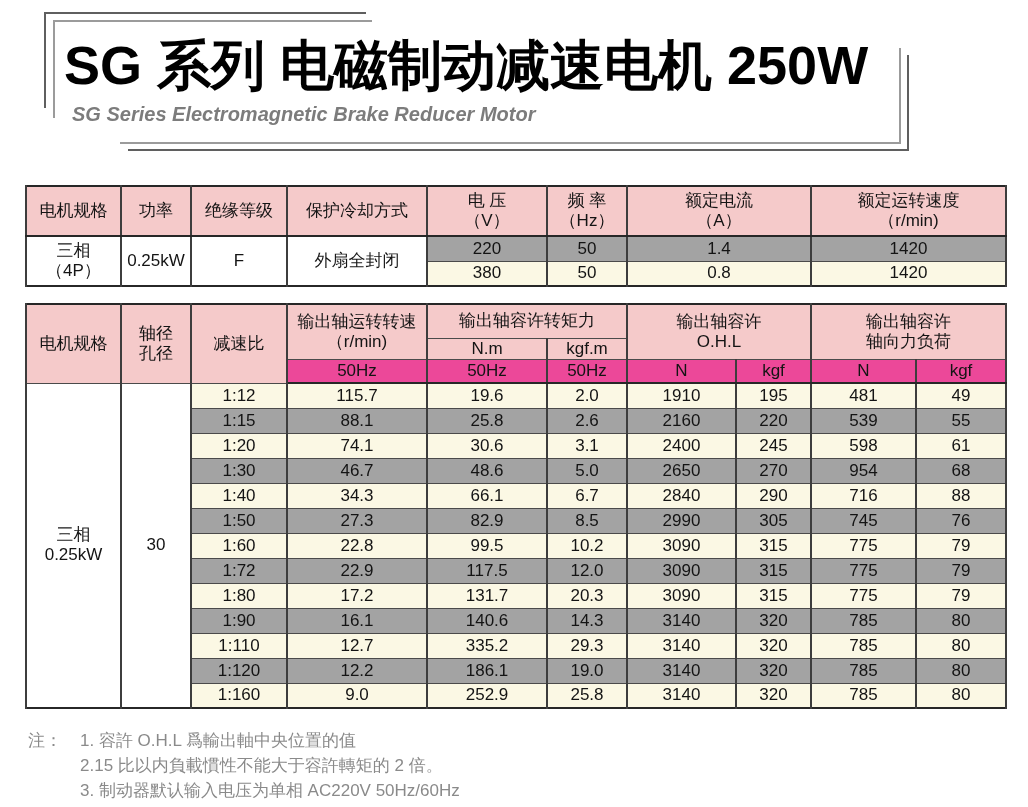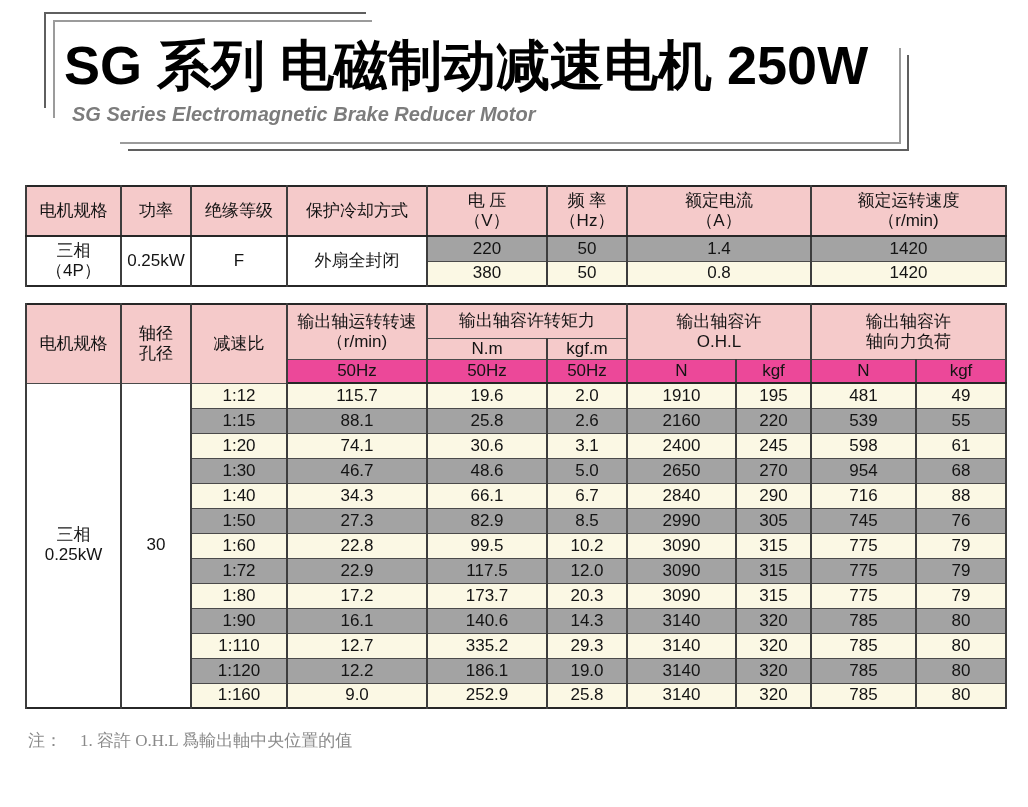--- a/index.html
+++ b/index.html
@@ -48,21 +48,21 @@
   .perf thead tr.h3{height:24px;}
   .perf tbody tr{height:25px;}
   .perf thead tr.h3 th{border-bottom:2px solid #272727;}
   .row-blue td{background:#a3a3a3;}
   .row-cream td{background:#fbf8e4;}
   .row-blue td.bg-white,.row-cream td.bg-white{background:#ffffff;}
   
   .notes{position:absolute;left:28px;top:728px;font-size:17px;line-height:25px;
     color:#8a8a8a;display:flex;}
   .notes .label{margin-right:18px;}
-  .notes .item{white-space:nowrap;font-family:Liberation Serif, serif;}
+  .notes .item{white-space:nowrap;}
 </style>
 </head>
 <body>
 
 <div class="page">
 
   <div>
     <div class="frame tl-outer"></div>
     <div class="frame tl-inner"></div>
     <div class="frame br-inner"></div>
@@ -240,21 +240,21 @@
           <td>117.5</td>
           <td>12.0</td>
           <td>3090</td>
           <td>315</td>
           <td>775</td>
           <td>79</td>
         </tr>
         <tr class="row-cream">
           <td>1:80</td>
           <td>17.2</td>
-          <td>173.7</td>
+          <td>131.7</td>
           <td>20.3</td>
           <td>3090</td>
           <td>315</td>
           <td>775</td>
           <td>79</td>
         </tr>
         <tr class="row-blue">
           <td>1:90</td>
           <td>16.1</td>
           <td>140.6</td>
@@ -294,16 +294,18 @@
           <td>785</td>
           <td>80</td>
         </tr>
       </tbody>
   </table>
 
   <div class="notes">
     <div class="label">注：</div>
     <div>
       <div class="item">1. 容許 O.H.L 爲輸出軸中央位置的值</div>
+      <div class="item">2.15 比以内負載慣性不能大于容許轉矩的 2 倍。</div>
+      <div class="item">3. 制动器默认输入电压为单相 AC220V  50Hz/60Hz</div>
     </div>
   </div>
 
 </div>
 
 </body></html>

